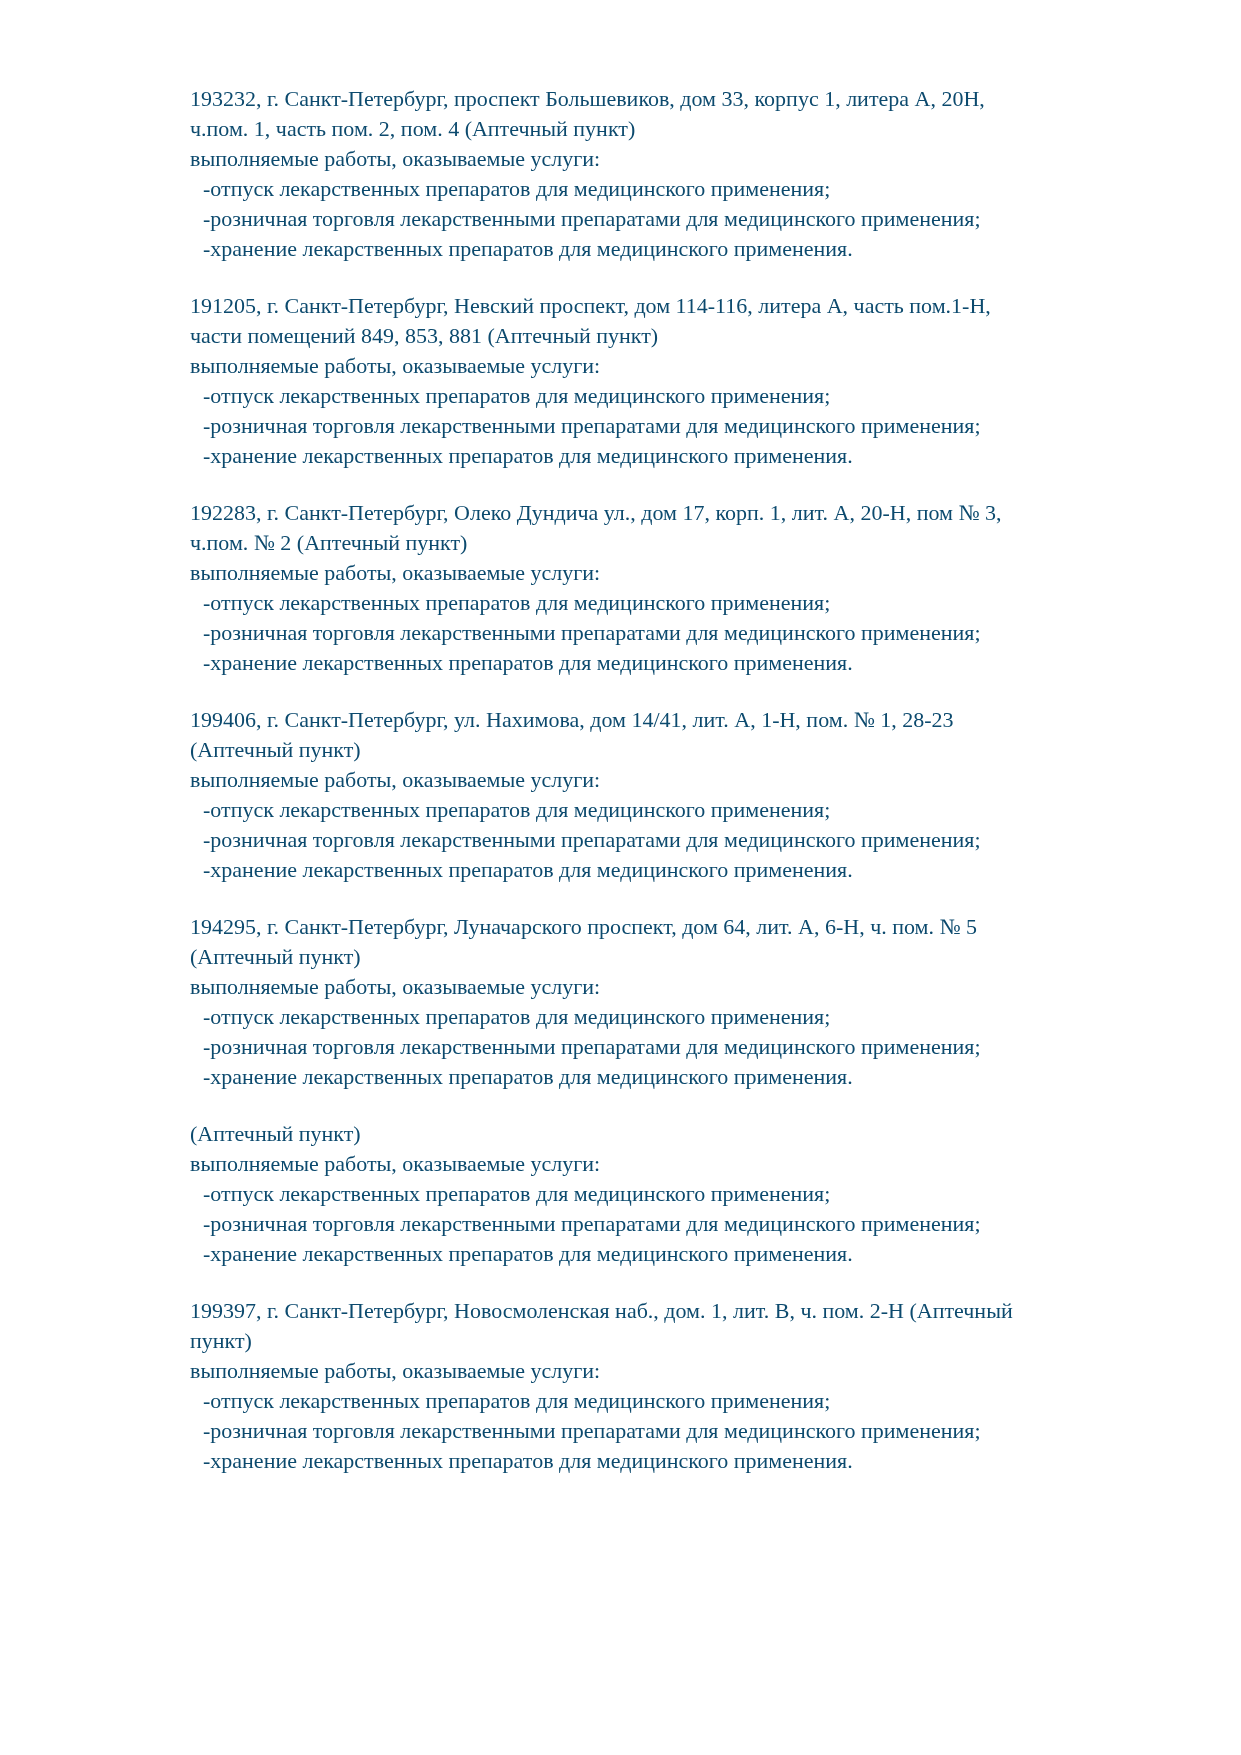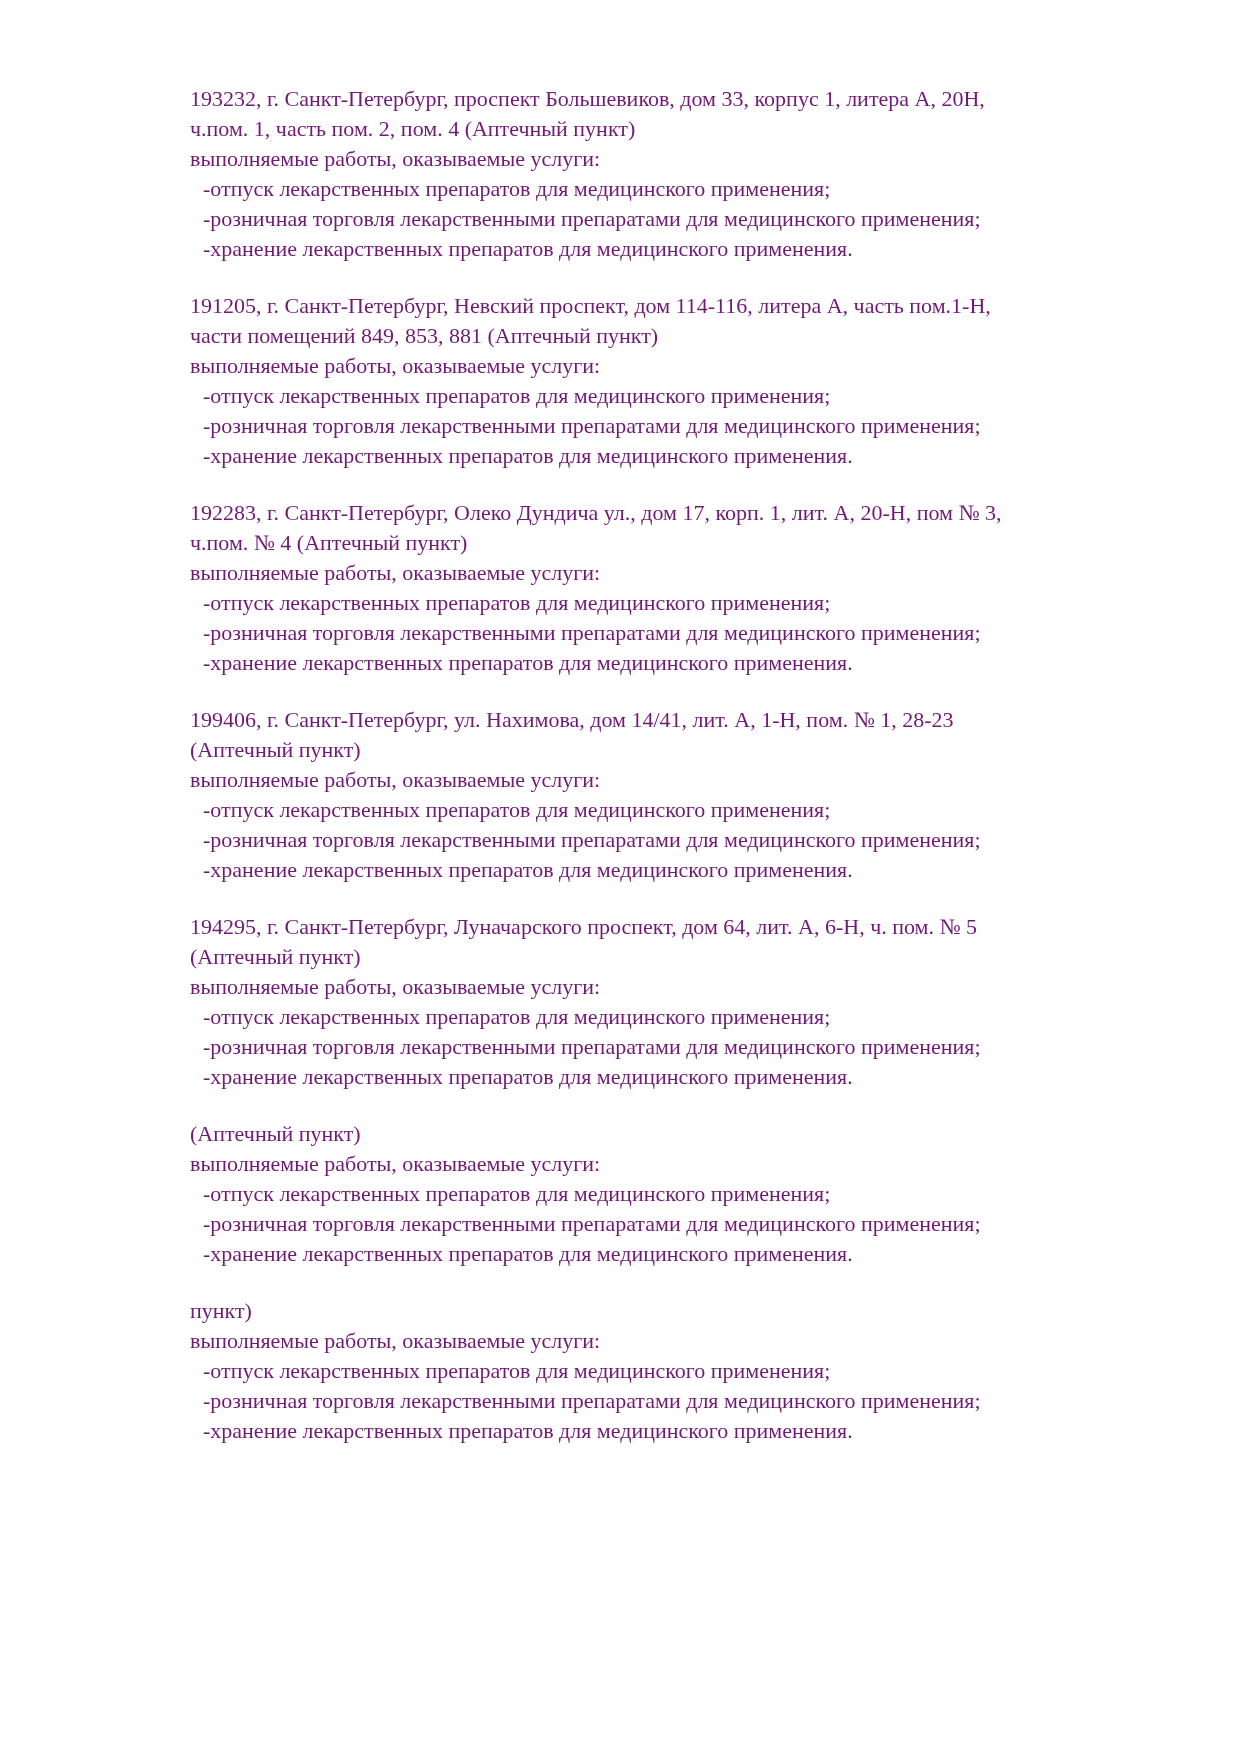--- a/index.html
+++ b/index.html
@@ -5,21 +5,21 @@
   html, body {
     margin: 0;
     padding: 0;
     background: #ffffff;
   }
   .page {
     position: relative;
     width: 1241px;
     height: 1755px;
     background: #ffffff;
-    color: #701a75;
+    color: #0c4a6e;
     font-family: "Liberation Serif", "DejaVu Serif", serif;
     font-size: 22px;
     line-height: 30px;
     box-sizing: border-box;
     padding: 84px 40px 0 190px;
     overflow: hidden;
   }
   .entry {
     margin: 0 0 27px 0;
   }
@@ -48,21 +48,21 @@
     <div class="line">191205, г. Санкт-Петербург, Невский проспект, дом 114-116, литера А, часть пом.1-Н,</div>
     <div class="line">части помещений 849, 853, 881 (Аптечный пункт)</div>
     <div class="line">выполняемые работы, оказываемые услуги:</div>
     <div class="line service">-отпуск лекарственных препаратов для медицинского применения;</div>
     <div class="line service">-розничная торговля лекарственными препаратами для медицинского применения;</div>
     <div class="line service">-хранение лекарственных препаратов для медицинского применения.</div>
   </section>
 
   <section class="entry">
     <div class="line">192283, г. Санкт-Петербург, Олеко Дундича ул., дом 17, корп. 1, лит. А, 20-Н, пом № 3,</div>
-    <div class="line">ч.пом. № 4 (Аптечный пункт)</div>
+    <div class="line">ч.пом. № 2 (Аптечный пункт)</div>
     <div class="line">выполняемые работы, оказываемые услуги:</div>
     <div class="line service">-отпуск лекарственных препаратов для медицинского применения;</div>
     <div class="line service">-розничная торговля лекарственными препаратами для медицинского применения;</div>
     <div class="line service">-хранение лекарственных препаратов для медицинского применения.</div>
   </section>
 
   <section class="entry">
     <div class="line">199406, г. Санкт-Петербург, ул. Нахимова, дом 14/41, лит. А, 1-Н, пом. № 1, 28-23</div>
     <div class="line">(Аптечный пункт)</div>
     <div class="line">выполняемые работы, оказываемые услуги:</div>
@@ -82,20 +82,21 @@
 
   <section class="entry">
     <div class="line">(Аптечный пункт)</div>
     <div class="line">выполняемые работы, оказываемые услуги:</div>
     <div class="line service">-отпуск лекарственных препаратов для медицинского применения;</div>
     <div class="line service">-розничная торговля лекарственными препаратами для медицинского применения;</div>
     <div class="line service">-хранение лекарственных препаратов для медицинского применения.</div>
   </section>
 
   <section class="entry">
+    <div class="line">199397, г. Санкт-Петербург, Новосмоленская наб.,  дом. 1, лит. В, ч. пом. 2-Н (Аптечный</div>
     <div class="line">пункт)</div>
     <div class="line">выполняемые работы, оказываемые услуги:</div>
     <div class="line service">-отпуск лекарственных препаратов для медицинского применения;</div>
     <div class="line service">-розничная торговля лекарственными препаратами для медицинского применения;</div>
     <div class="line service">-хранение лекарственных препаратов для медицинского применения.</div>
   </section>
 
 </div>
 
 </body></html>

